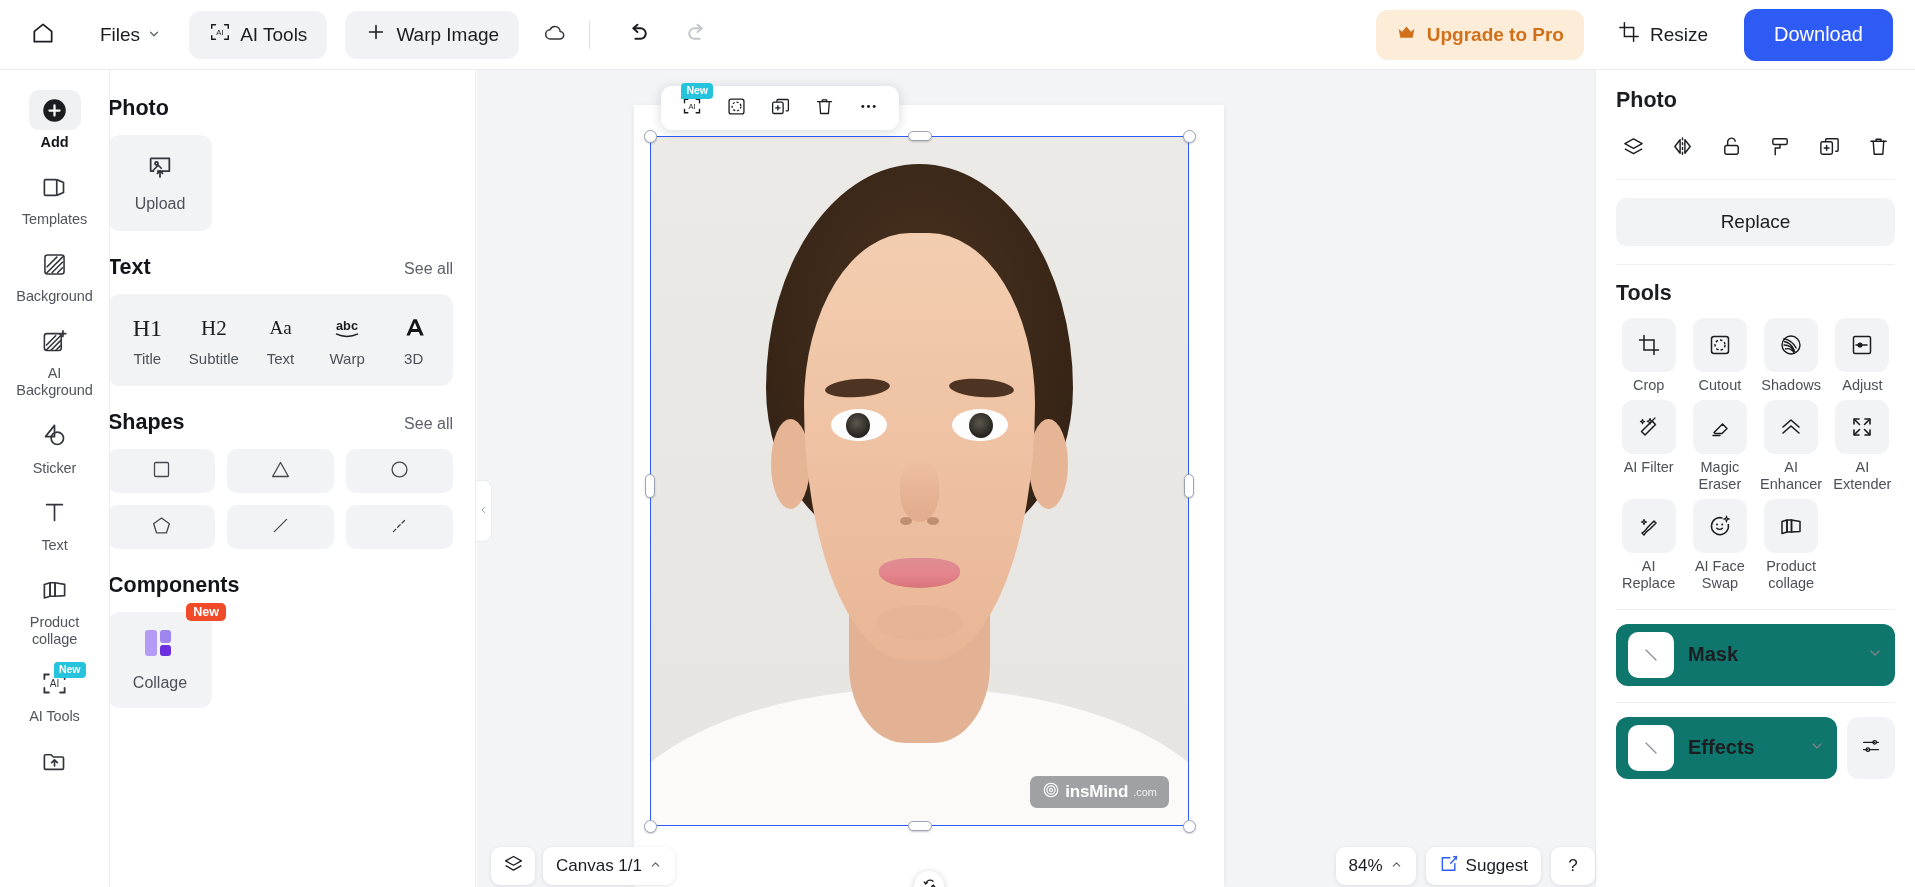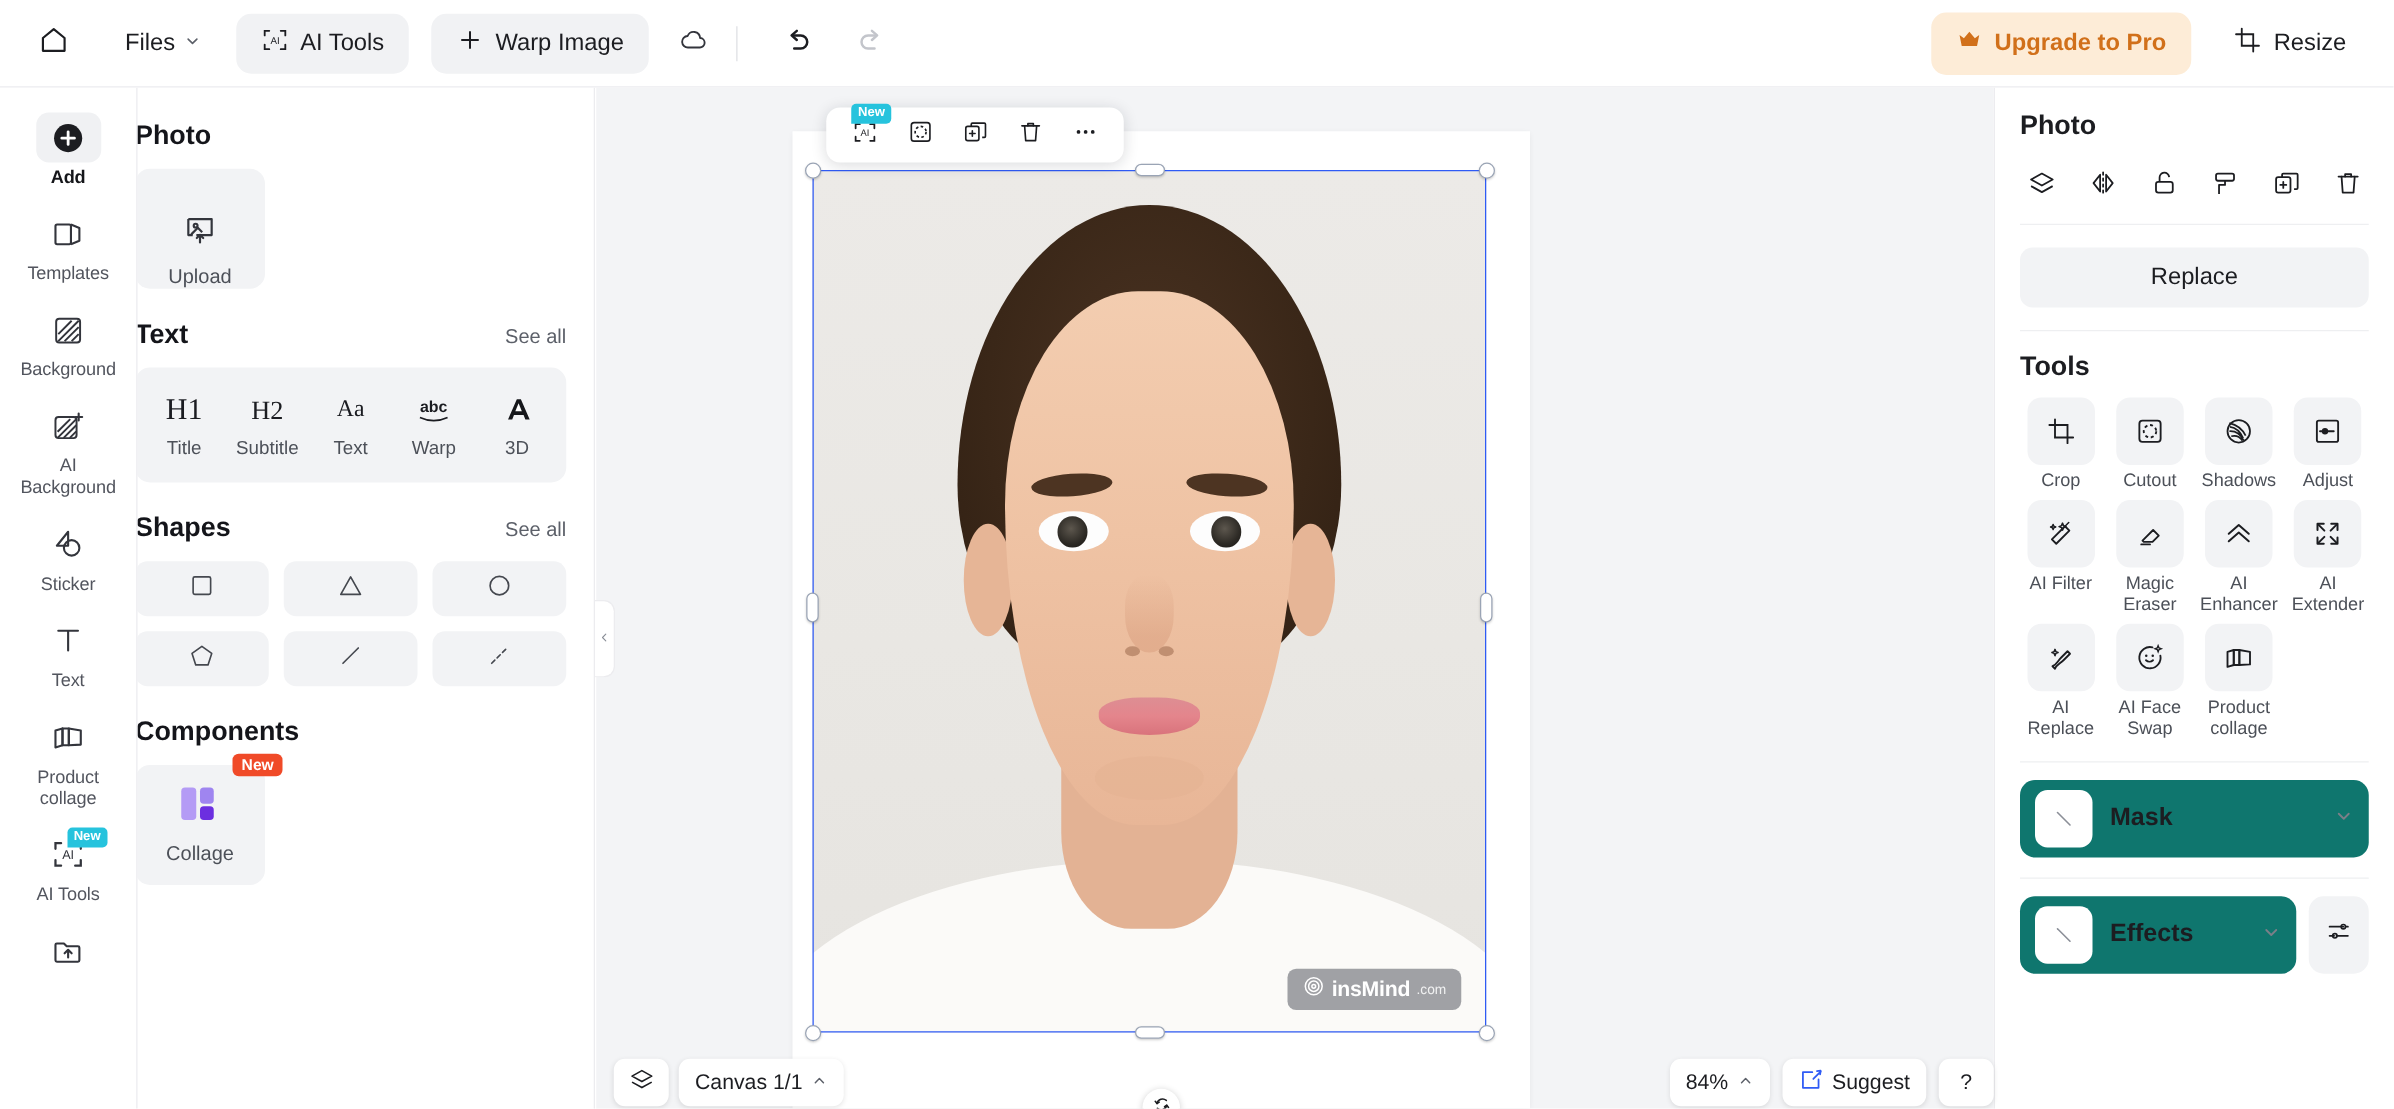--- a/index.html
+++ b/index.html
@@ -61,21 +61,21 @@
     position:absolute; top:70px; left:86px; width:390px; height:817px;
     background:#fff; border-right:1px solid #ececef; padding:20px 22px 0; overflow:hidden; z-index:20;
   }
   .sec-head { display:flex; align-items:baseline; justify-content:space-between; margin-top:6px; }
   .sec-title { font-size:21.5px; font-weight:700; color:#14151a; }
   .see-all { font-size:16px; color:#5c6069; cursor:pointer; }
 
   .photo-row { display:flex; gap:14px; margin-top:14px; }
   .photo-card {
     width:104px; height:96px; background:#f2f3f5; border-radius:12px;
-    display:flex; flex-direction:column; align-items:center; justify-content:flex-end; gap:10px; cursor:pointer;
+    display:flex; flex-direction:column; align-items:center; justify-content:center; gap:10px; cursor:pointer;
   }
   .photo-card span { font-size:16px; color:#4c5058; }
 
   .text-strip { margin-top:14px; background:#f2f3f5; border-radius:12px; height:92px; display:flex; align-items:center; justify-content:space-around; padding:0 6px; }
   .text-item { display:flex; flex-direction:column; align-items:center; gap:7px; cursor:pointer; width:60px; }
   .text-glyph { height:30px; display:flex; align-items:center; justify-content:center; color:#1b1c21; }
   .text-item span { font-size:15px; color:#4c5058; }
 
   .shape-grid { display:grid; grid-template-columns:repeat(3,1fr); gap:12px; margin-top:14px; }
   .shape-card { height:44px; background:#f2f3f5; border-radius:10px; display:flex; align-items:center; justify-content:center; cursor:pointer; }
@@ -265,20 +265,21 @@
   <div class="btn-resize">
     <span>
       <svg width="22" height="22" viewBox="0 0 24 24" fill="none" stroke="#1c1d21" stroke-width="1.6" stroke-linecap="round">
           <path d="M7 2v15h15"></path>
           <path d="M2 7h15v15"></path>
         </svg>
     </span>
     <span>Resize</span>
   </div>
 
+  <button class="btn-download">Download</button>
 </div>
 
 <div id="rail">
 
   <div class="rail-item active">
     <div class="rail-ico">
       <svg width="27" height="27" viewBox="0 0 24 24">
           <circle cx="12" cy="12" r="10" fill="#1c1d21"></circle>
           <path d="M12 7.5v9M7.5 12h9" stroke="#fff" stroke-width="2" stroke-linecap="round"></path>
         </svg>

